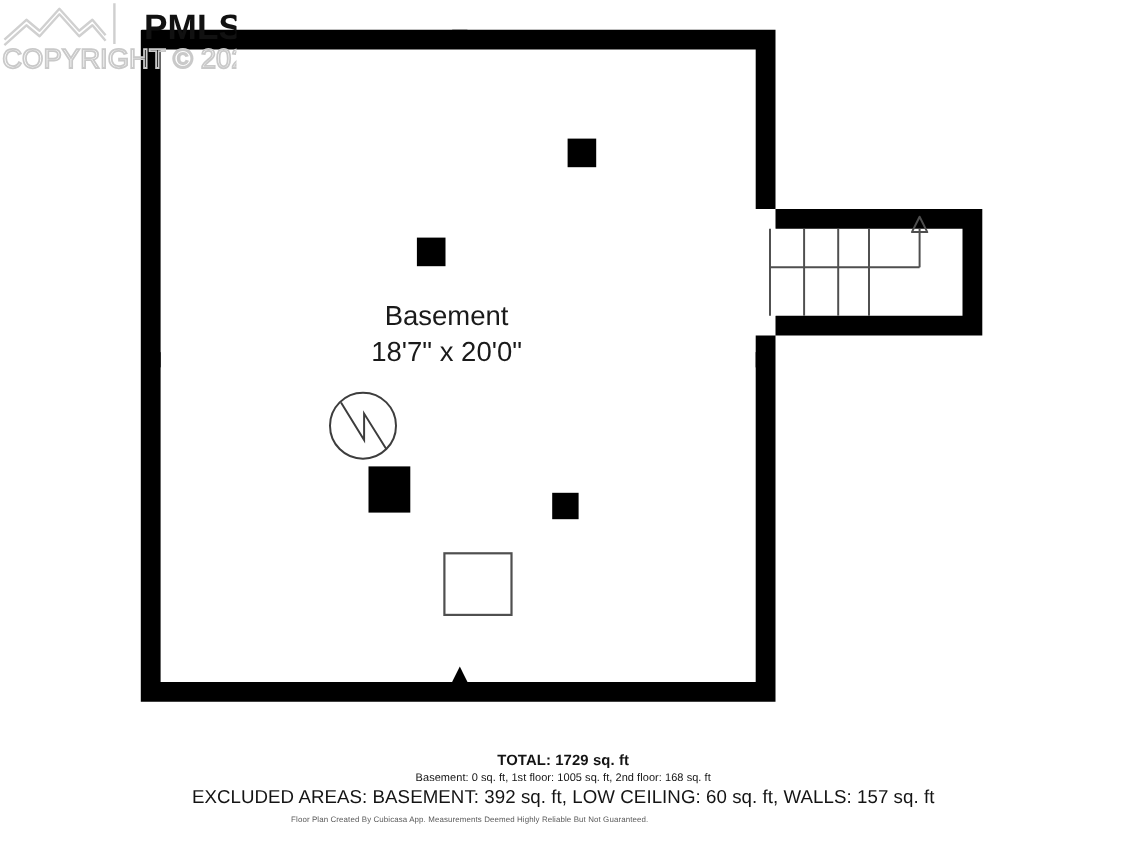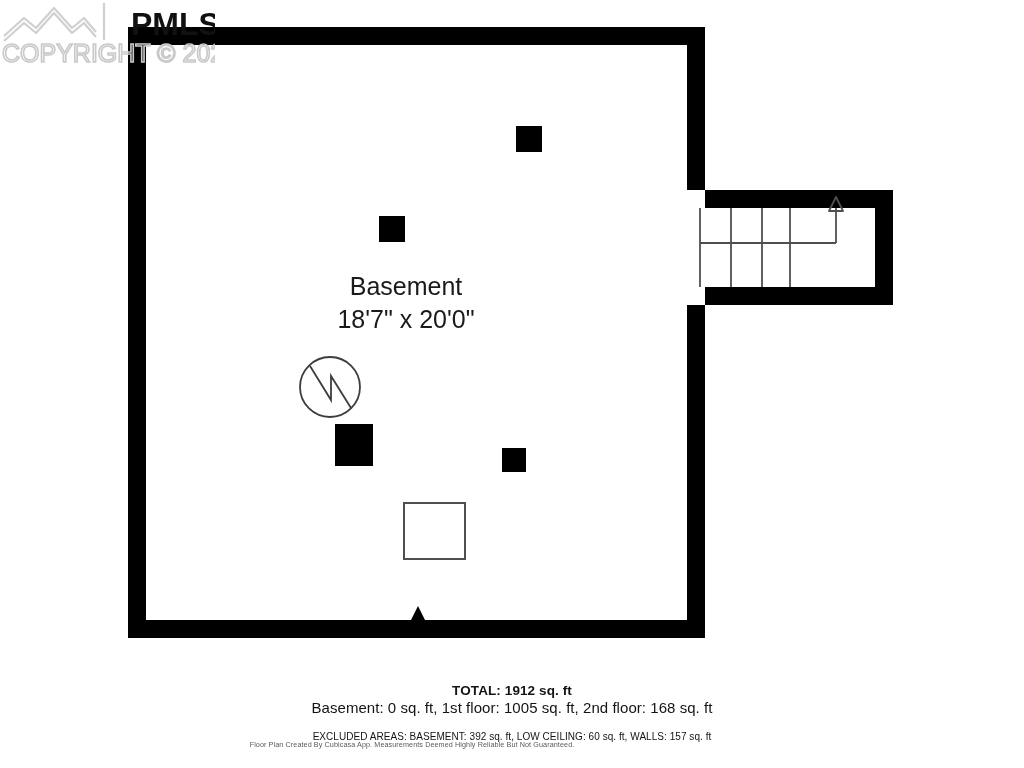--- a/index.html
+++ b/index.html
@@ -48,40 +48,40 @@
     z-index: 20;
     color: #141414;
   }
   #summary .total {
     font-size: 13.5px;
     font-weight: bold;
     letter-spacing: 0.1px;
     line-height: 17px;
   }
   #summary .floors {
-    font-size: 15px;
+    font-size: 10px;
     line-height: 17px;
     letter-spacing: 0.05px;
   }
   #summary .excluded {
-    font-size: 10px;
+    font-size: 17px;
     line-height: 17px;
     letter-spacing: 0.05px;
-    margin-top: 12px;
   }
   #disclaimer {
     position: absolute;
     left: 0;
     top: 740px;
     width: 824px;
     text-align: center;
     font-size: 7.2px;
     color: #5a5a5a;
     letter-spacing: 0.1px;
     z-index: 20;
+    padding-left: 15px;
   }
 
   
   .room-name {
     font-family: "Liberation Sans", sans-serif;
     font-size: 25px;
     fill: #1a1a1a;
   }
   .room-dims {
     font-family: "Liberation Sans", sans-serif;
@@ -168,18 +168,18 @@
     </g>
 
     <path d="M411,27 L425,27 L418,41 Z" fill="#000000"></path>
     <path d="M411,620 L425,620 L418,606 Z" fill="#000000"></path>
     <path d="M146,320 L146,334 L135,327 Z" fill="#000000"></path>
     <path d="M687,320 L687,334 L698,327 Z" fill="#000000"></path>
   </svg>
 </div>
 
 <div id="summary">
-  <div class="total">TOTAL: 1912 sq. ft</div>
+  <div class="total">TOTAL: 1729 sq. ft</div>
   <div class="floors">Basement: 0 sq. ft, 1st floor: 1005 sq. ft, 2nd floor: 168 sq. ft</div>
   <div class="excluded">EXCLUDED AREAS: BASEMENT: 392 sq. ft, LOW CEILING: 60 sq. ft, WALLS: 157 sq. ft</div>
 </div>
 
 <div id="disclaimer">Floor Plan Created By Cubicasa App. Measurements Deemed Highly Reliable But Not Guaranteed.</div>
 
 </body></html>

